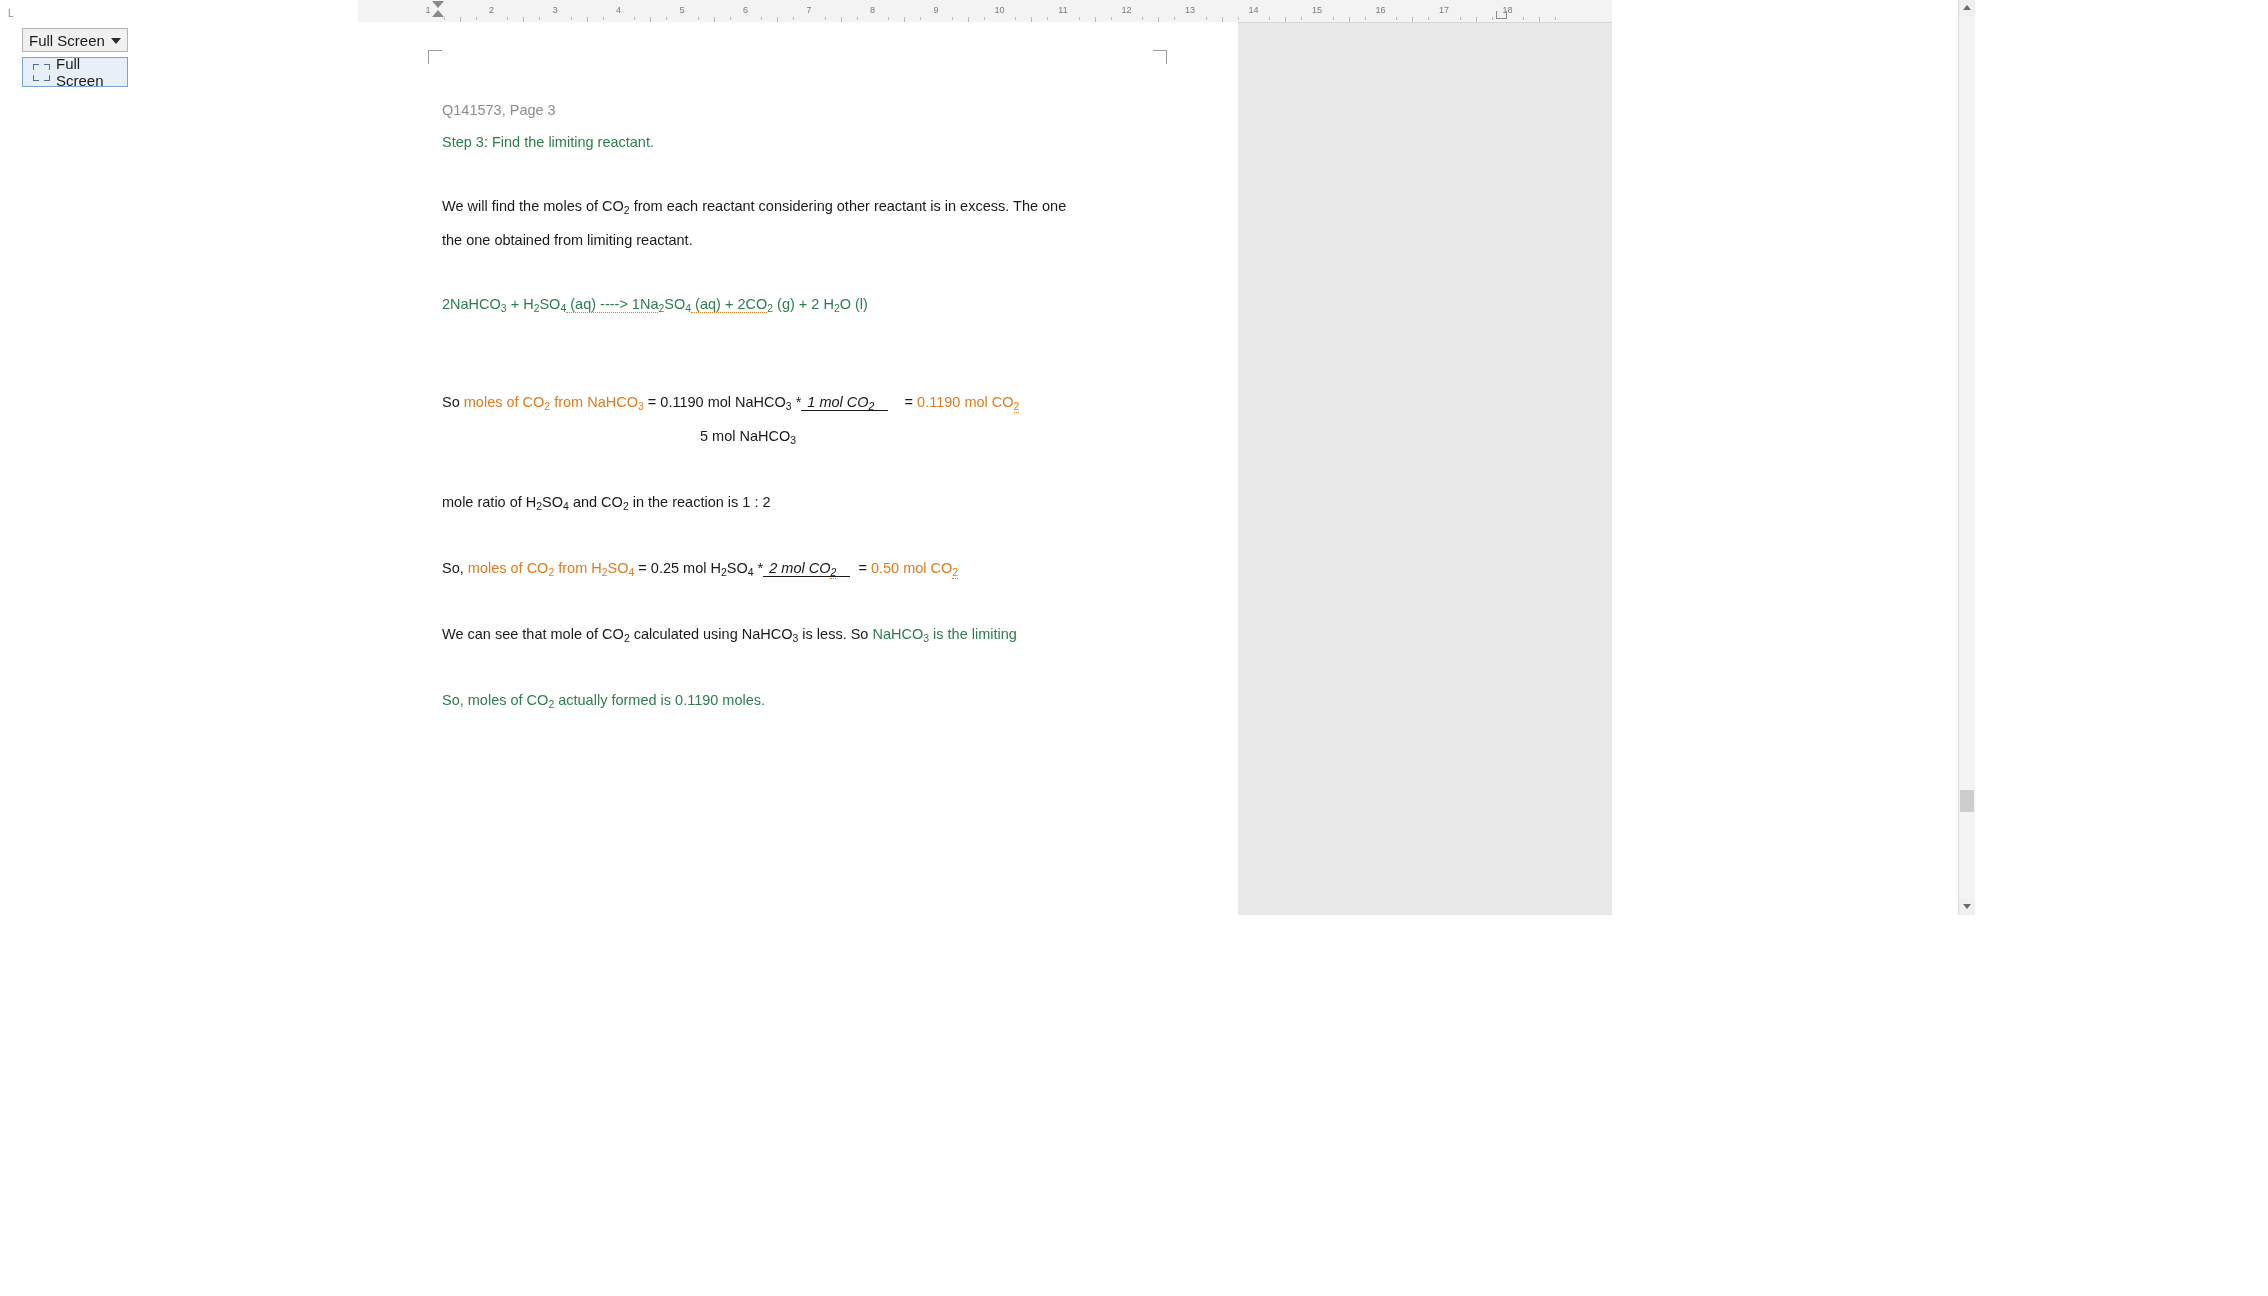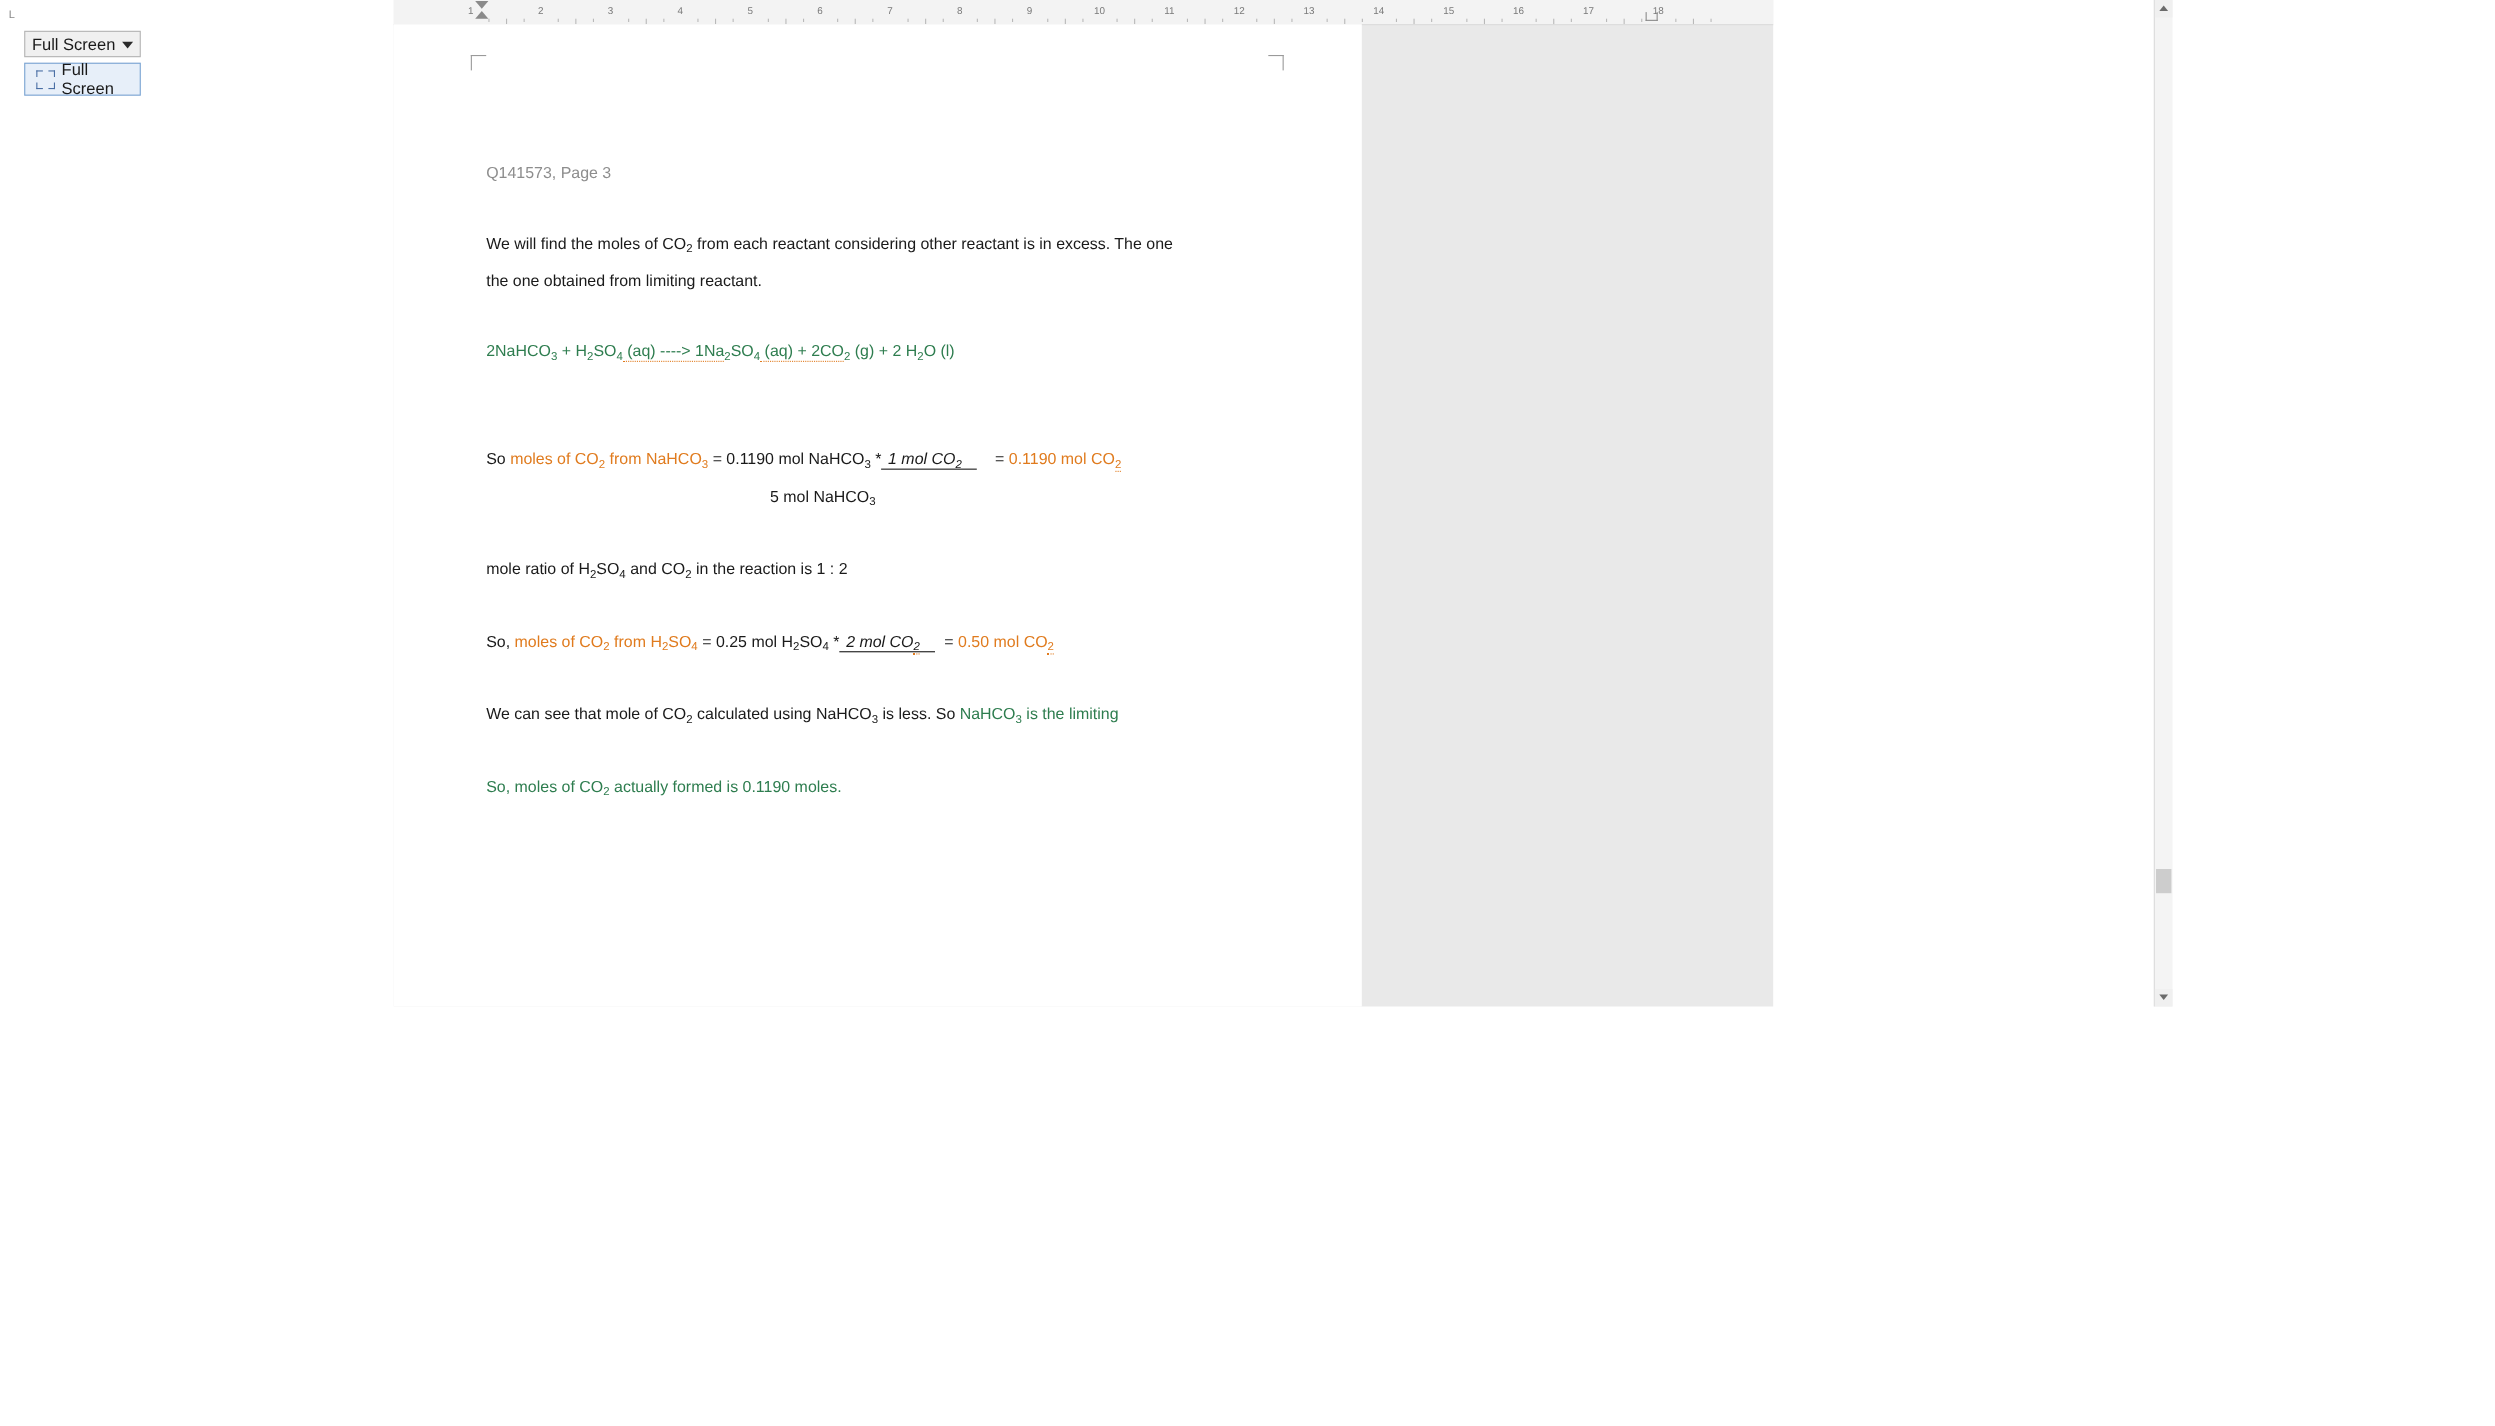--- a/index.html
+++ b/index.html
@@ -159,21 +159,20 @@
   .corner.tr { left: 795px; top: 28px; border-right: 1px solid #9a9a9a; border-top: 1px solid #9a9a9a; }
 
   .doc-body {
     position: absolute;
     left: 84px;
     top: 72px;
     width: 730px;
     font-size: 14.5px;
     line-height: 32px;
     color: #1a1a1a;
-    margin-top: 48px;
   }
   .p { margin: 0 0 0 0; }
   .spacer { height: 32px; }
   .hdr-gray { color: #8d8d8d; font-size: 14.5px; }
   .green { color: #2e7d4f; }
   .orange { color: #e07b1e; }
   sub { font-size: 0.72em; vertical-align: baseline; position: relative; top: 3px; }
   .uline-black { border-bottom: 1px solid #1a1a1a; padding: 0 2px; font-style: italic; }
   .denom { padding-left: 258px; }
   .denom2 { padding-left: 236px; }
@@ -357,20 +356,21 @@
   </div>
 
   <div class="page">
     <div class="corner tl"></div>
     <div class="corner tr"></div>
 
     <div class="doc-body">
 
       <div class="p hdr-gray">Q141573,  Page 3</div>
 
+      <div class="p green">Step 3:  Find the limiting reactant.</div>
 
       <div class="spacer"></div>
 
       <div class="p">
         <span>We will find the moles of CO</span><sub>2</sub><span> from each reactant considering other reactant is in excess.  The one</span>
       </div>
       <div class="p">the one obtained from limiting reactant.</div>
 
       <div class="spacer"></div>
 

